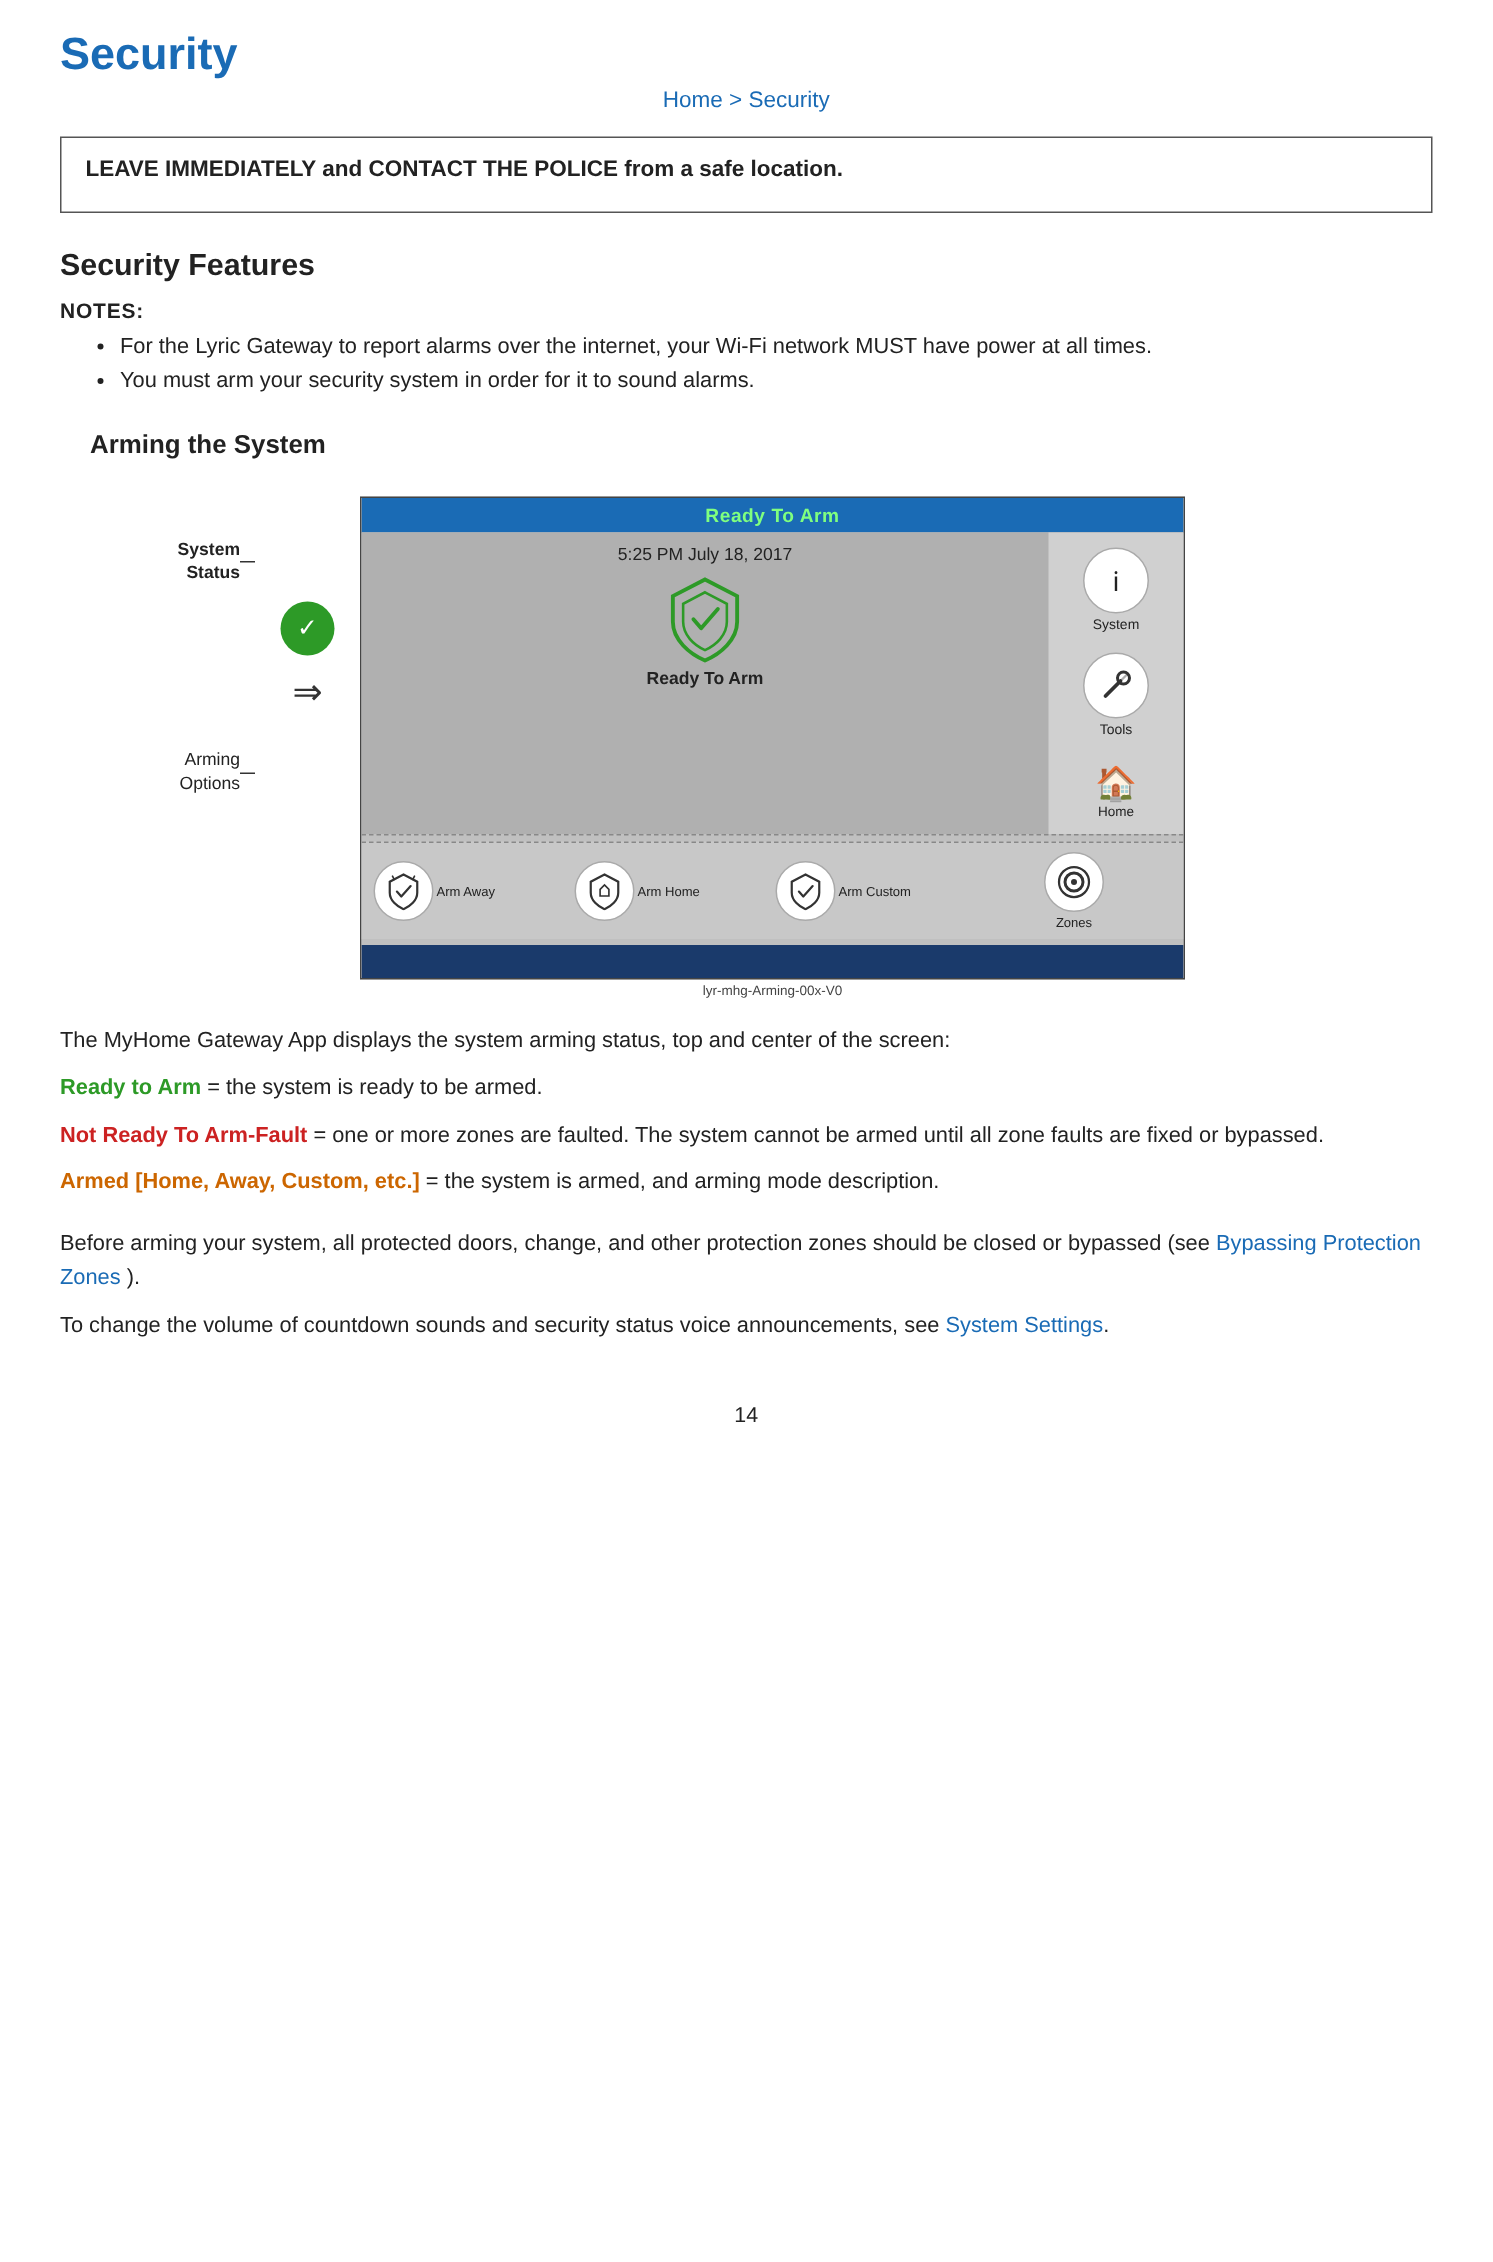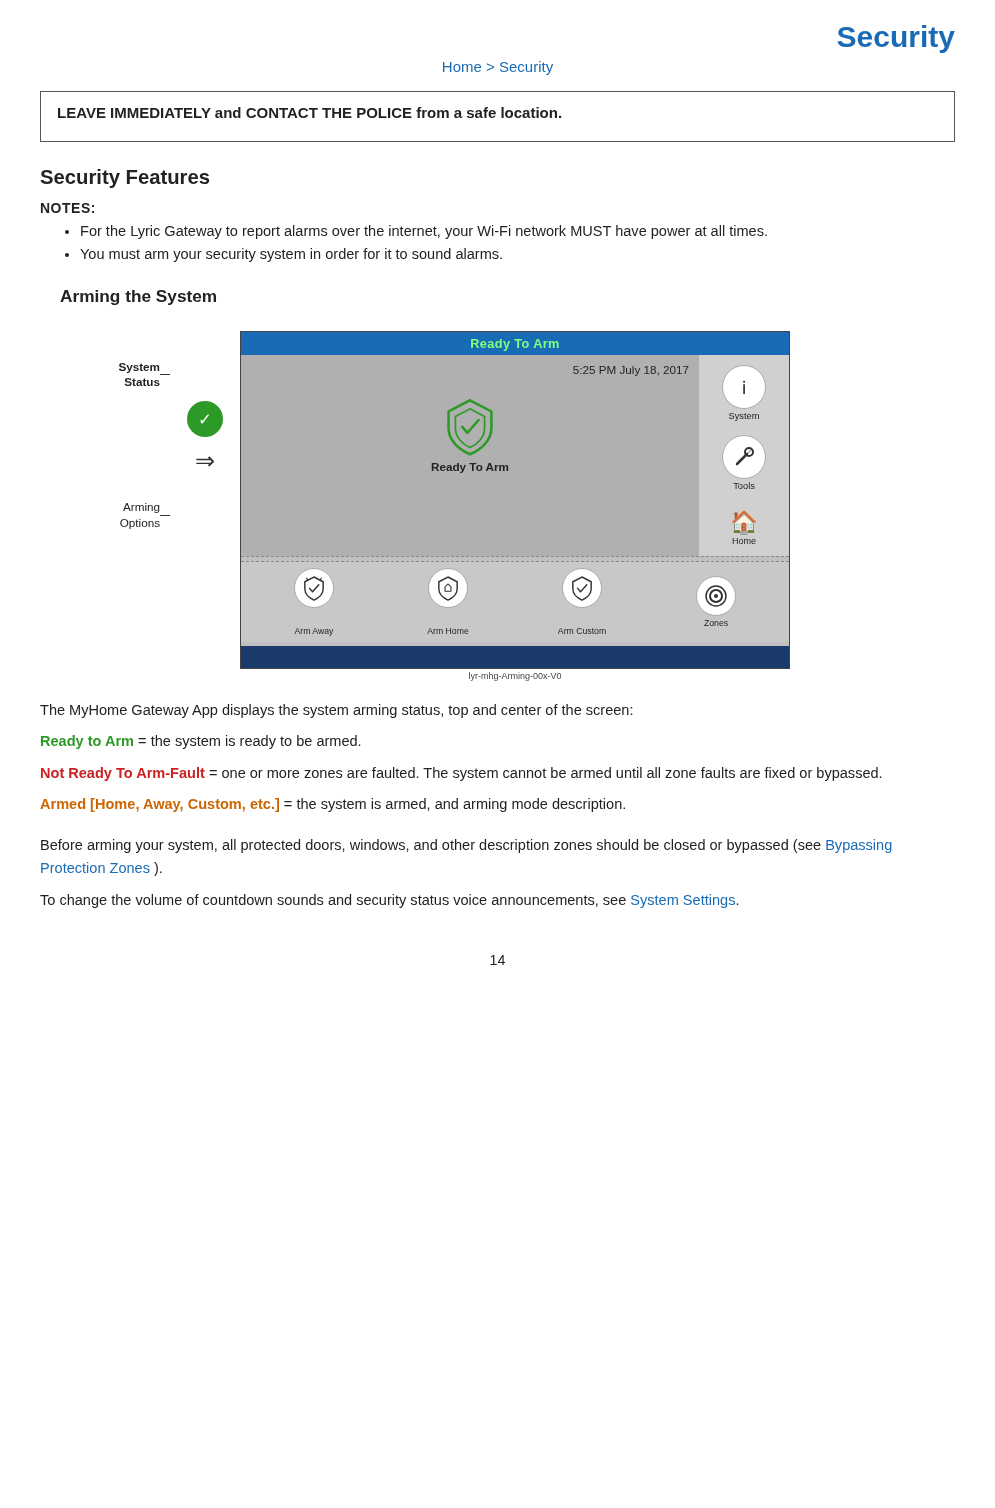--- a/index.html
+++ b/index.html
@@ -6,21 +6,21 @@
     body {
       font-family: Arial, sans-serif;
       font-size: 15px;
       background: #fff;
       color: #222;
       max-width: 995px;
       margin: 0 auto;
       padding: 20px 40px 60px 40px;
     }
     h1.page-title {
-      text-align: right;
+      text-align: left;
       font-size: 2em;
       font-weight: bold;
       color: #1a6bb5;
       margin-bottom: 4px;
     }
     .breadcrumb {
       text-align: center;
       color: #1a6bb5;
       font-size: 1em;
       margin-bottom: 16px;
@@ -110,22 +110,22 @@
       align-items: stretch;
       background: #b0b0b0;
     }
     .diagram-main-area {
       flex: 1;
       padding: 8px 10px;
     }
     .diagram-datetime {
       font-size: 0.78em;
       color: #222;
-      text-align: right;
-      margin-bottom: 20px;
+      text-align: center;
+      margin-bottom: 6px;
     }
     .diagram-shield-area {
       display: flex;
       flex-direction: column;
       align-items: center;
       margin-bottom: 6px;
     }
     .diagram-shield-svg {
       width: 60px;
       height: 60px;
@@ -186,23 +186,23 @@
       background: #c8c8c8;
       border-top: 1px dashed #888;
       display: flex;
       flex-direction: row;
       align-items: center;
       padding: 6px 8px;
       gap: 4px;
     }
     .arm-btn {
       display: flex;
-      flex-direction: column;
-      align-items: center;
-      gap: 18px;
+      flex-direction: row;
+      align-items: center;
+      gap: 2px;
       flex: 1;
     }
     .arm-btn-circle {
       width: 40px;
       height: 40px;
       border-radius: 50%;
       background: #fff;
       display: flex;
       align-items: center;
       justify-content: center;
@@ -502,21 +502,21 @@
     <span>= one or more zones are faulted.  The system cannot be armed until all zone faults are fixed or bypassed.</span>
   </p>
   <p>
     <span class="status-orange">Armed [Home, Away, Custom, etc.]</span>
     <span> = the system is armed, and arming mode description.</span>
   </p>
 </div>
 
 <div class="desc-block">
   <p>
-    <span>Before arming your system, all protected doors, windows, and other description zones should be closed or bypassed (see</span>
+    <span>Before arming your system, all protected doors, change, and other protection zones should be closed or bypassed (see</span>
     <a class="link-blue" href="#">Bypassing Protection Zones</a>
     <span>).</span>
   </p>
   <p>
     <span>To change the volume of countdown sounds and security status voice announcements, see</span>
     <a class="link-blue" href="#">System Settings</a><span>.</span>
   </p>
 </div>
 
 <div class="page-number">14</div>

